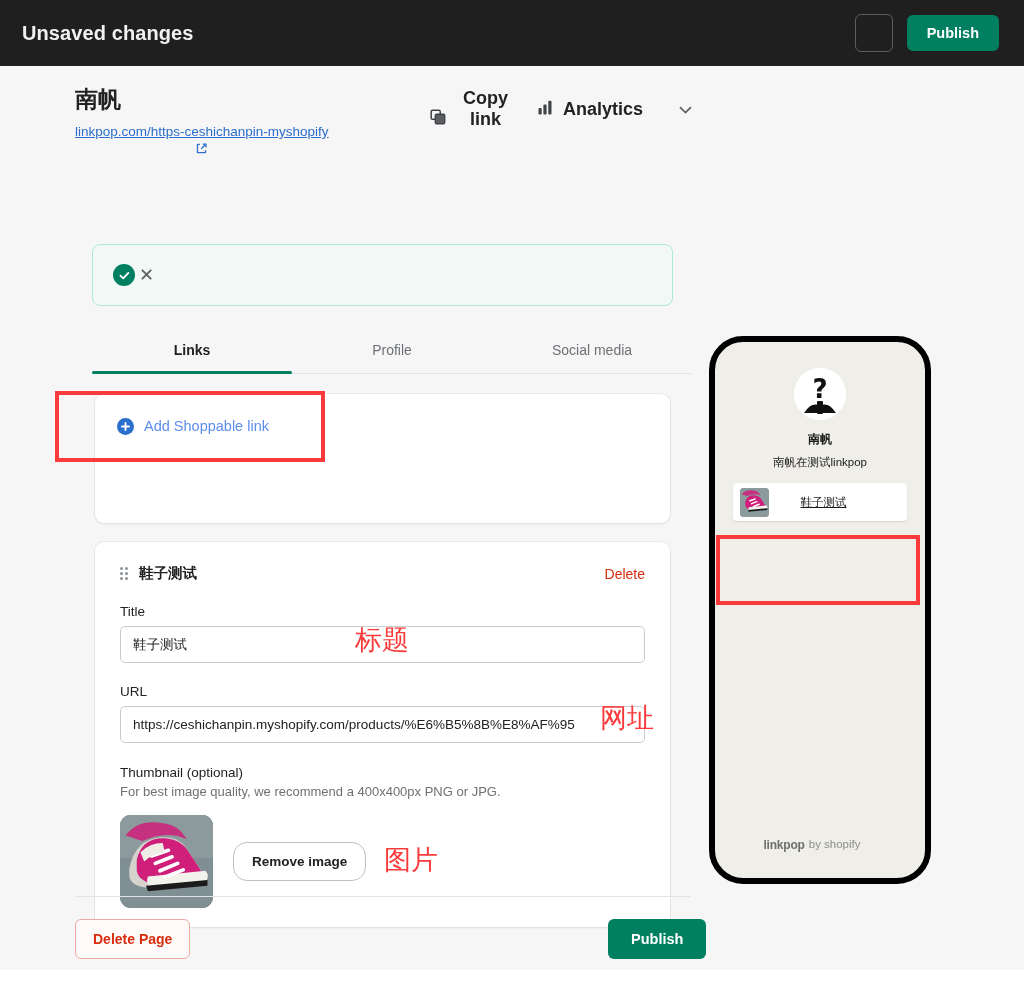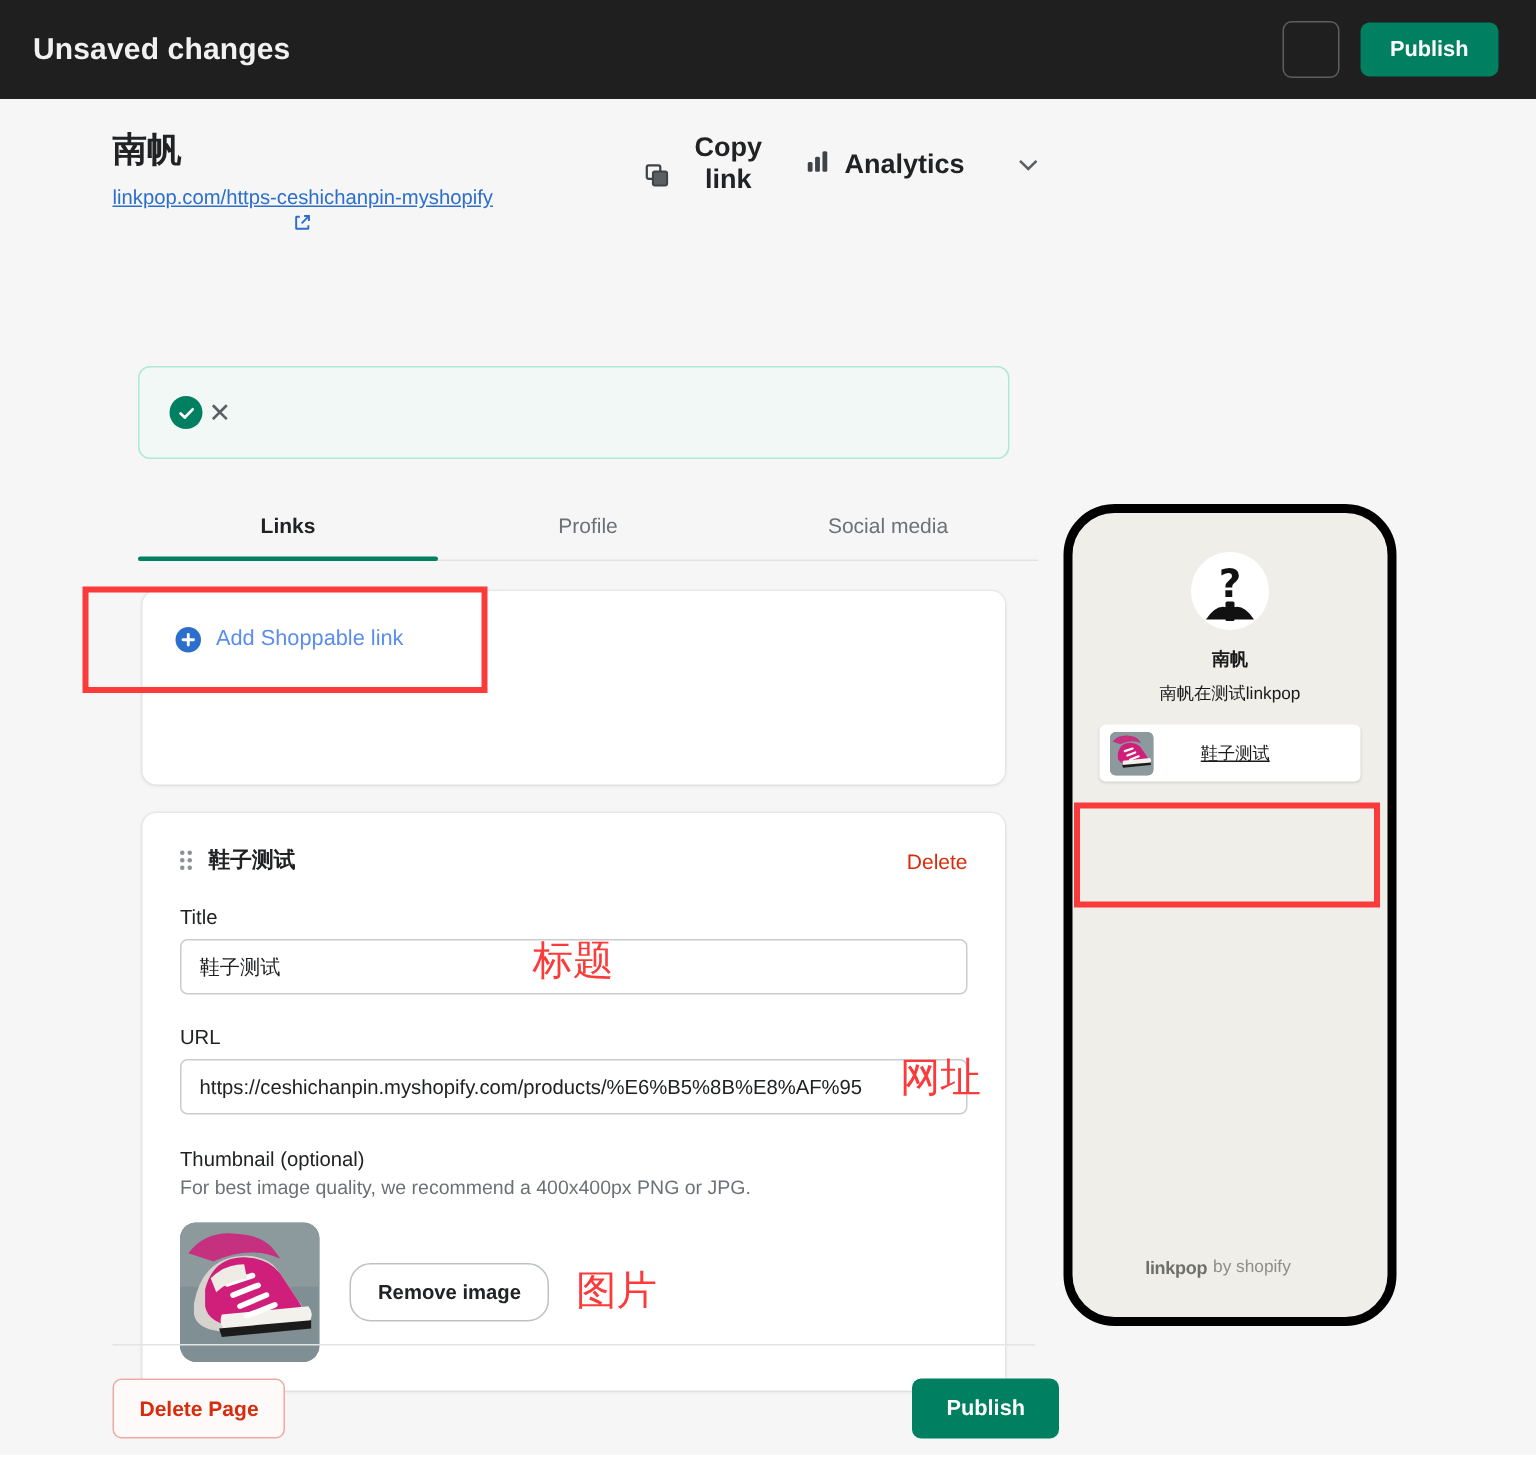--- a/index.html
+++ b/index.html
@@ -177,21 +177,21 @@
     display: flex; align-items: center; padding: 0 7px; cursor: pointer;
     box-shadow: 0 1px 2px rgba(0,0,0,.12);
   }
   .preview-thumb { width: 29px; height: 29px; border-radius: 4px; overflow: hidden; flex: 0 0 auto; background:#7d8c90; }
   .preview-link-text {
     flex: 1; text-align: center; font-size: 11.5px; color: #1a1a1a;
     text-decoration: underline; margin-right: 22px;
   }
   .phone-footer {
     position: absolute; left: 0; right: 16px; bottom: 26px;
-    display: flex; align-items: center; justify-content: center; gap: 4px; margin-top: 25px;
+    display: flex; justify-content: center; gap: 4px; margin-top: 25px;
   }
   .lp-logo { font-size: 12px; font-weight: bold; color: #6f6f6c; letter-spacing: -.2px; }
   .lp-by { font-size: 11.5px; color: #8e8e8a; }
 
   
   .anno-box { position: absolute; border: 4px solid #fb3b3b; pointer-events: none; }
   .anno-add-link { left: 55px; top: 325px; width: 270px; height: 71px; }
   .anno-preview-link { left: 716px; top: 469px; width: 204px; height: 70px; }
   .anno-text {
     position: absolute; color: #fb3b3b; font-size: 27px; font-weight: normal;

